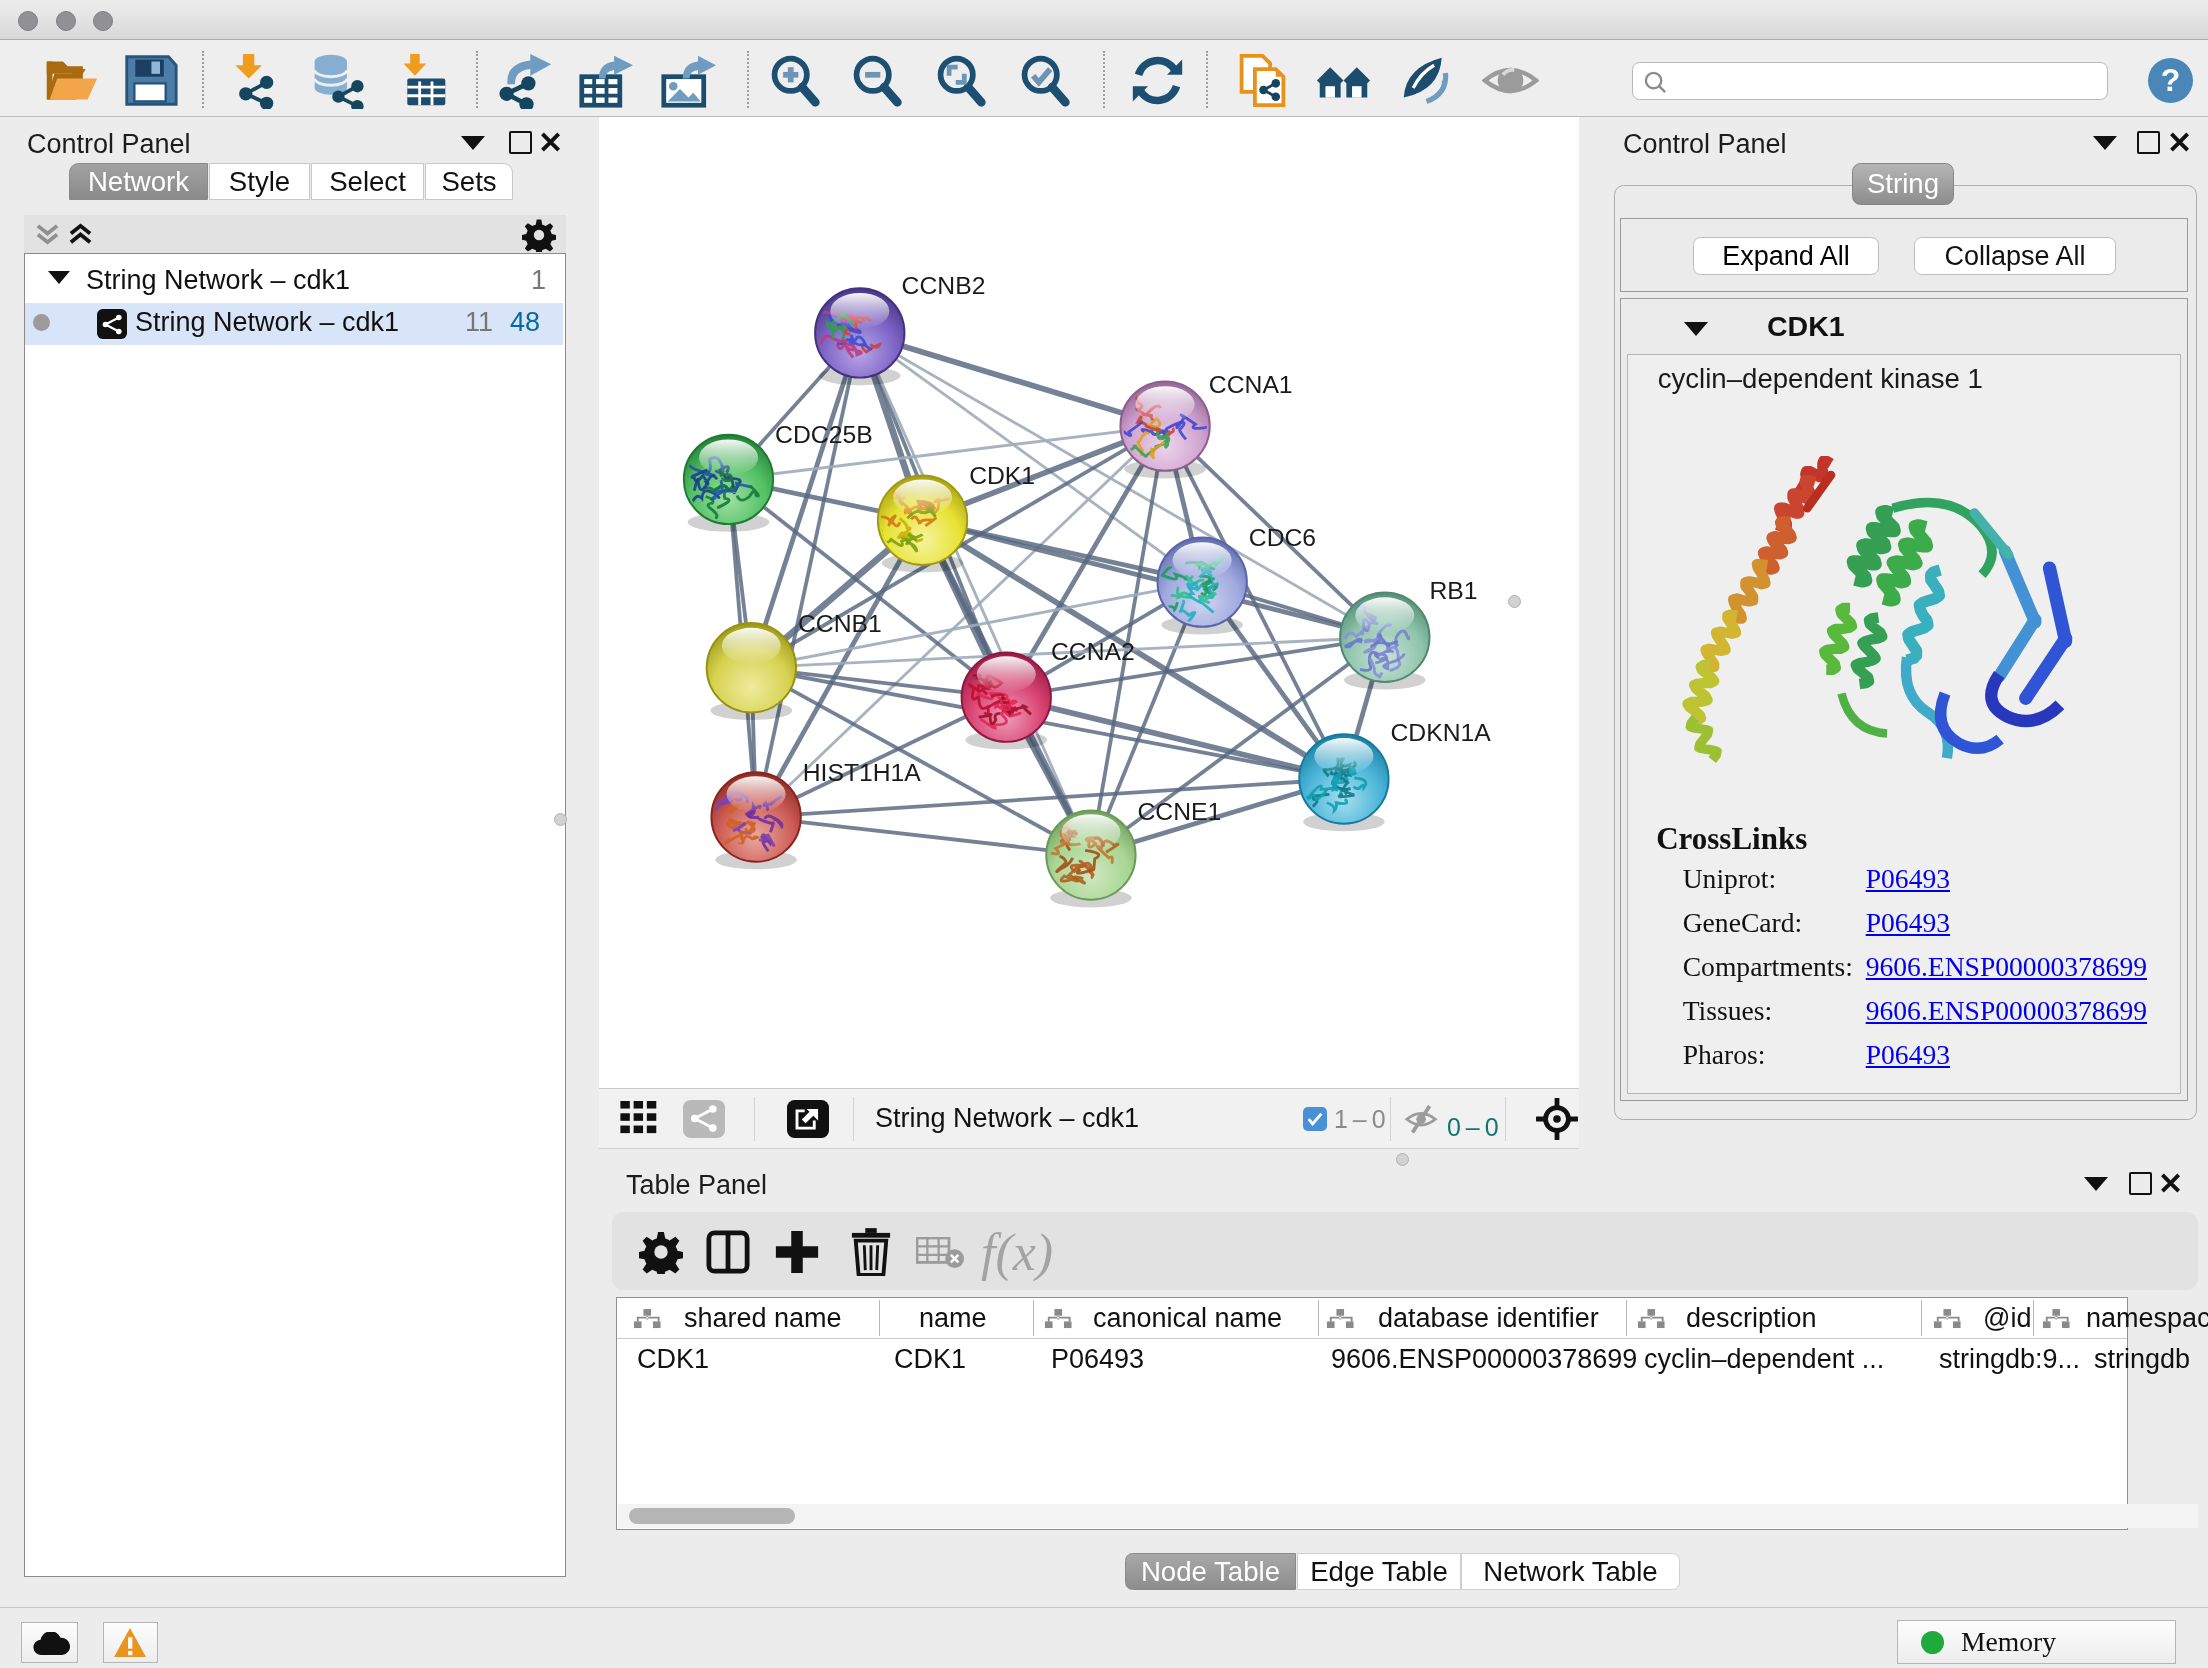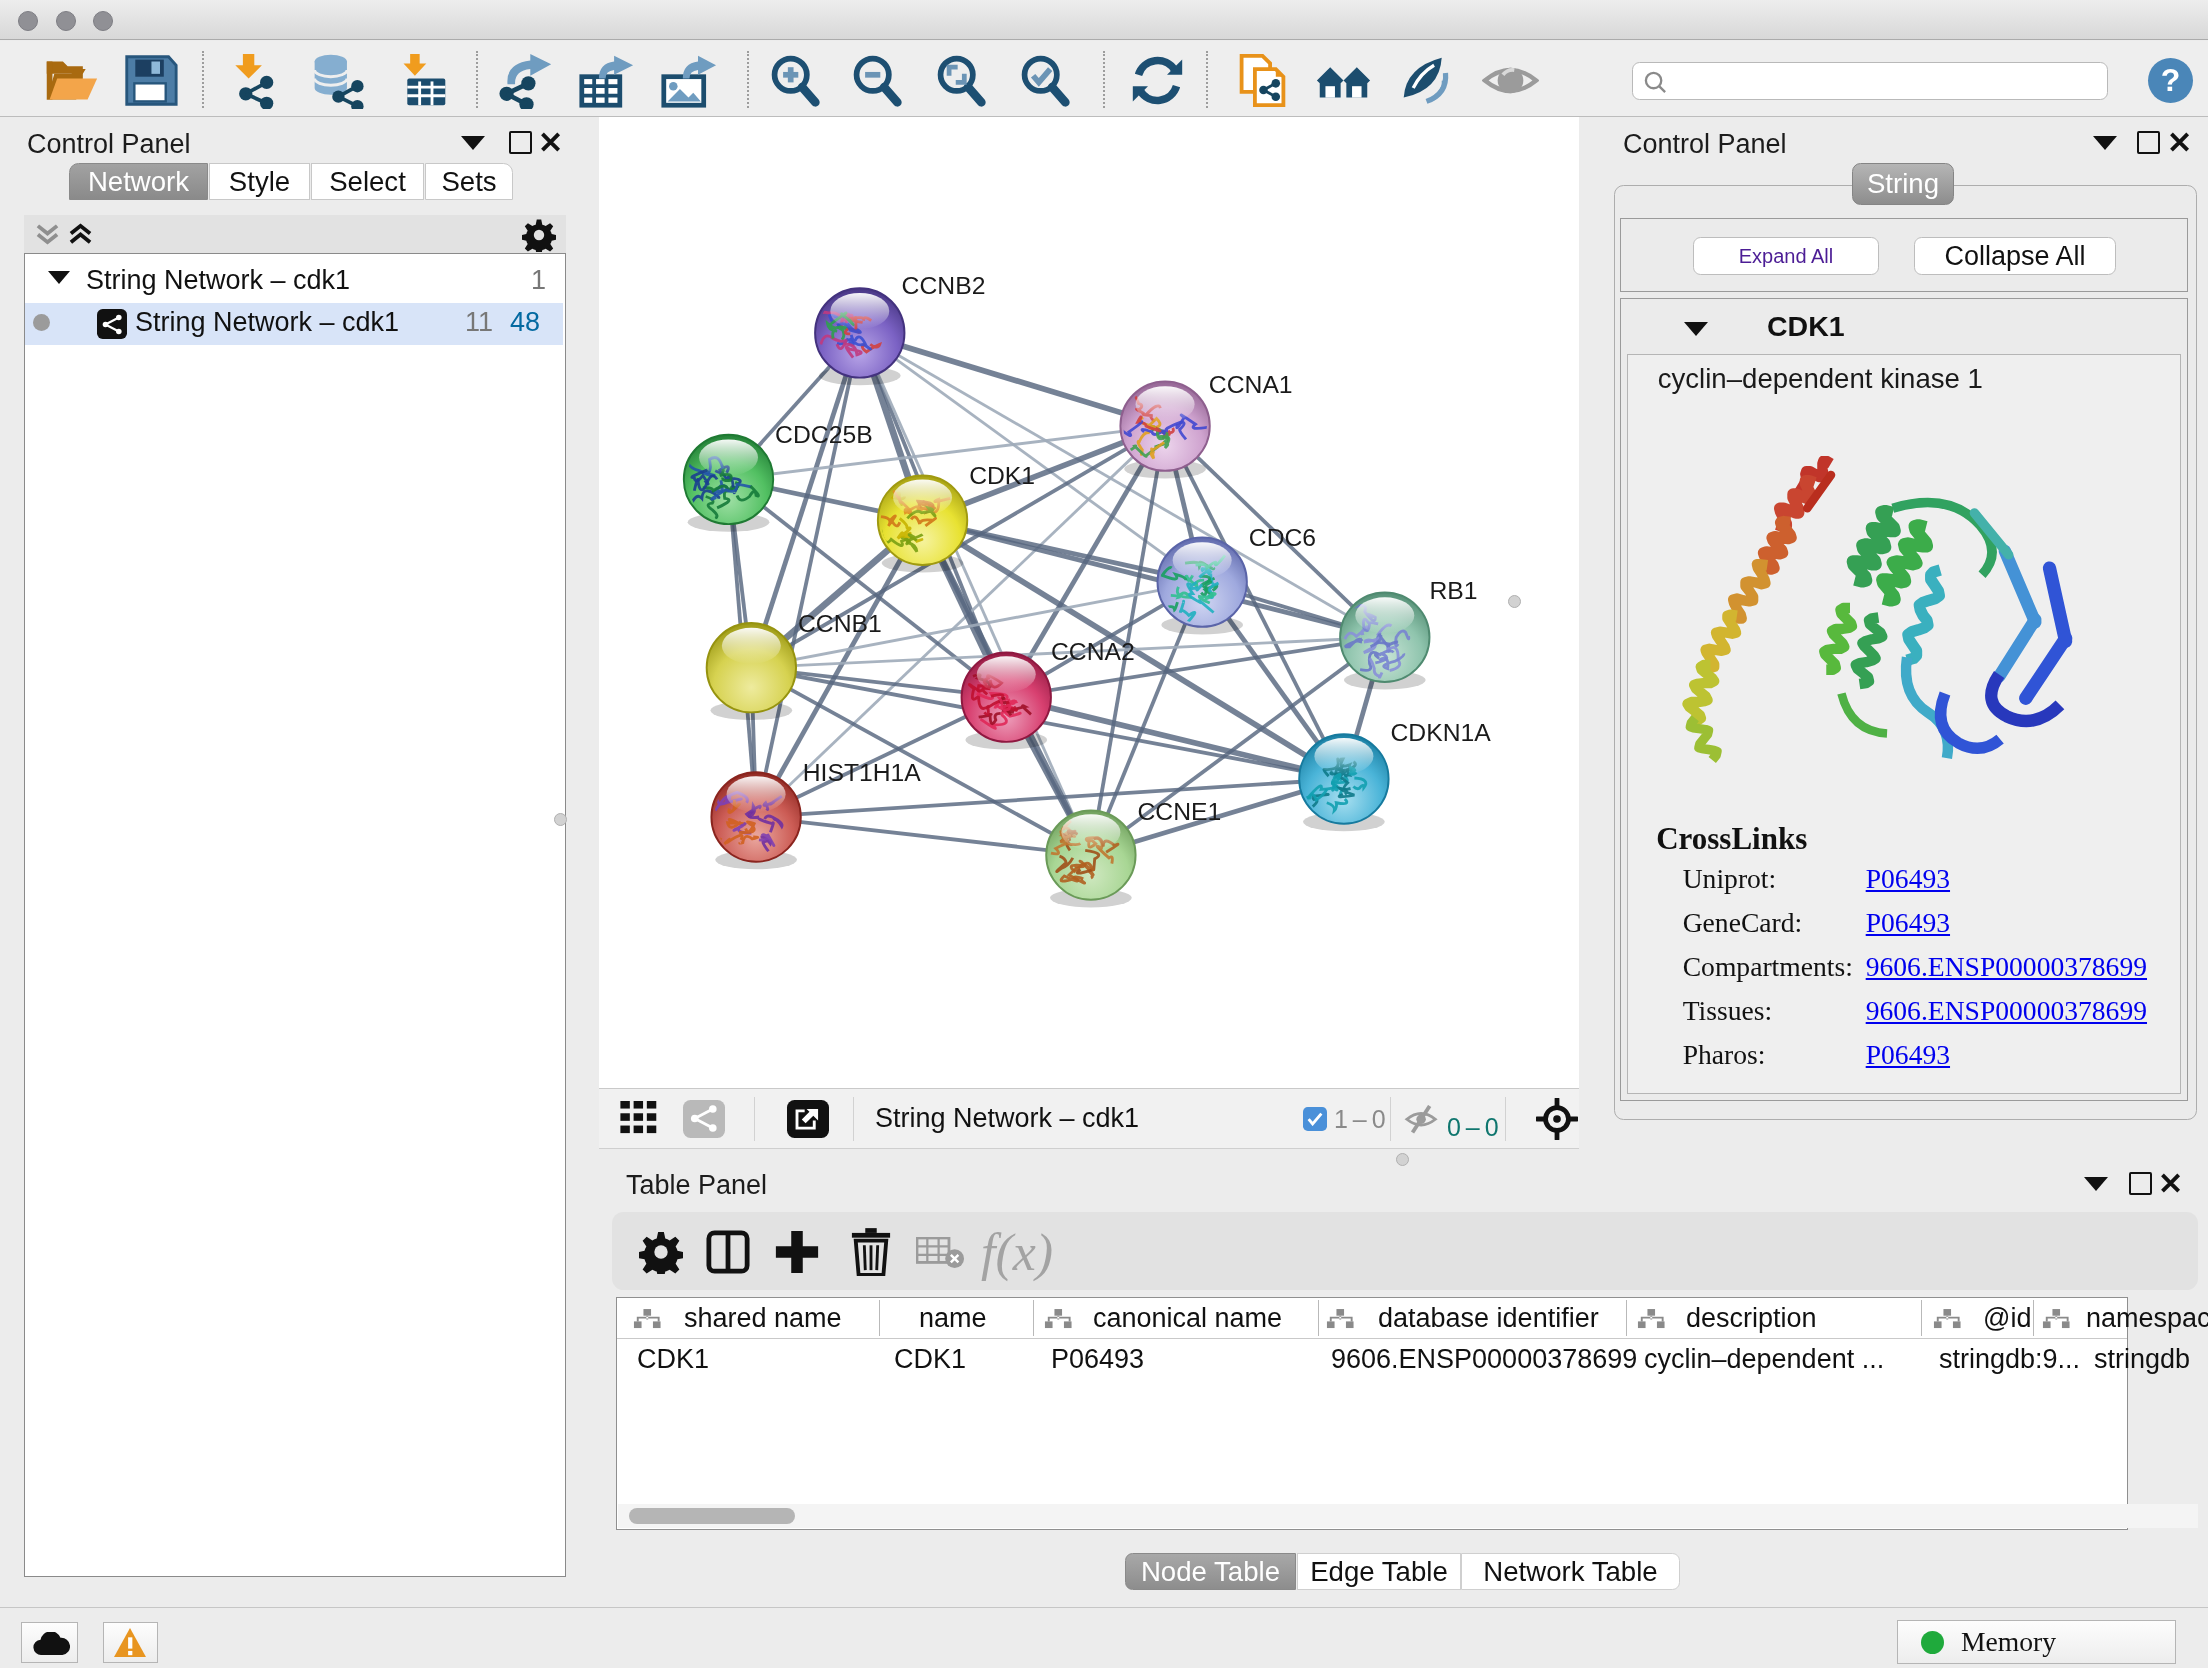--- a/index.html
+++ b/index.html
@@ -734,21 +734,21 @@
   <span style="position:absolute;left:43px;top:12.4px;font-size:27px;color:#1c1c1c;">Control Panel</span>
   <div class="ptri" style="left:513px;top:19px;"></div>
   <div class="psq" style="left:557px;top:14.3px;"></div>
   <div class="px" style="left:587px;top:14.3px;">✕</div>
 
   <div style="position:absolute;left:34px;top:68px;width:583px;height:935px;border:1.9px solid #adadad;border-radius:9.5px;background:#ebebeb;"></div>
 
   <div style="position:absolute;left:272px;top:46px;width:102px;height:42px;background:linear-gradient(#b5b5b5,#8d8d8d);border:1px solid #858585;border-radius:8.6px;color:#fff;font-size:27.6px;text-align:center;line-height:40px;">String</div>
 
   <div style="position:absolute;left:40px;top:101px;width:568px;height:74px;border:1.9px solid #9a9a9a;background:#ebebeb;">
-    <div style="position:absolute;left:72px;top:18px;width:186px;height:38px;background:#fff;border:1px solid #bdbdbd;border-radius:7.6px;text-align:center;line-height:36px;font-size:20px;color:#4c1d95;">Expand All</div>
+    <div style="position:absolute;left:72px;top:18px;width:186px;height:38px;background:#fff;border:1px solid #bdbdbd;border-radius:7.6px;text-align:center;line-height:36px;font-size:27px;color:#000000;">Expand All</div>
     <div style="position:absolute;left:293px;top:18px;width:202px;height:38px;background:#fff;border:1px solid #bdbdbd;border-radius:7.6px;text-align:center;line-height:36px;font-size:27px;color:#111;">Collapse All</div>
   </div>
 
   <div style="position:absolute;left:40px;top:181px;width:568px;height:803px;border:1.9px solid #9a9a9a;background:#ebebeb;">
     <div class="ptri" style="left:63px;top:23px;"></div>
     <span style="position:absolute;left:146px;top:10.5px;font-size:28.5px;font-weight:bold;color:#111;">CDK1</span>
     <div style="position:absolute;left:5.7px;top:55px;width:554px;height:740px;border:1px solid #b5b5b5;background:#efefef;">
       <span style="position:absolute;left:30px;top:7.6px;font-size:27.6px;color:#1a1a1a;">cyclin–dependent kinase 1</span>
 
       <svg style="position:absolute;left:27px;top:101px;" width="447" height="323" viewBox="0 0 470 340">

